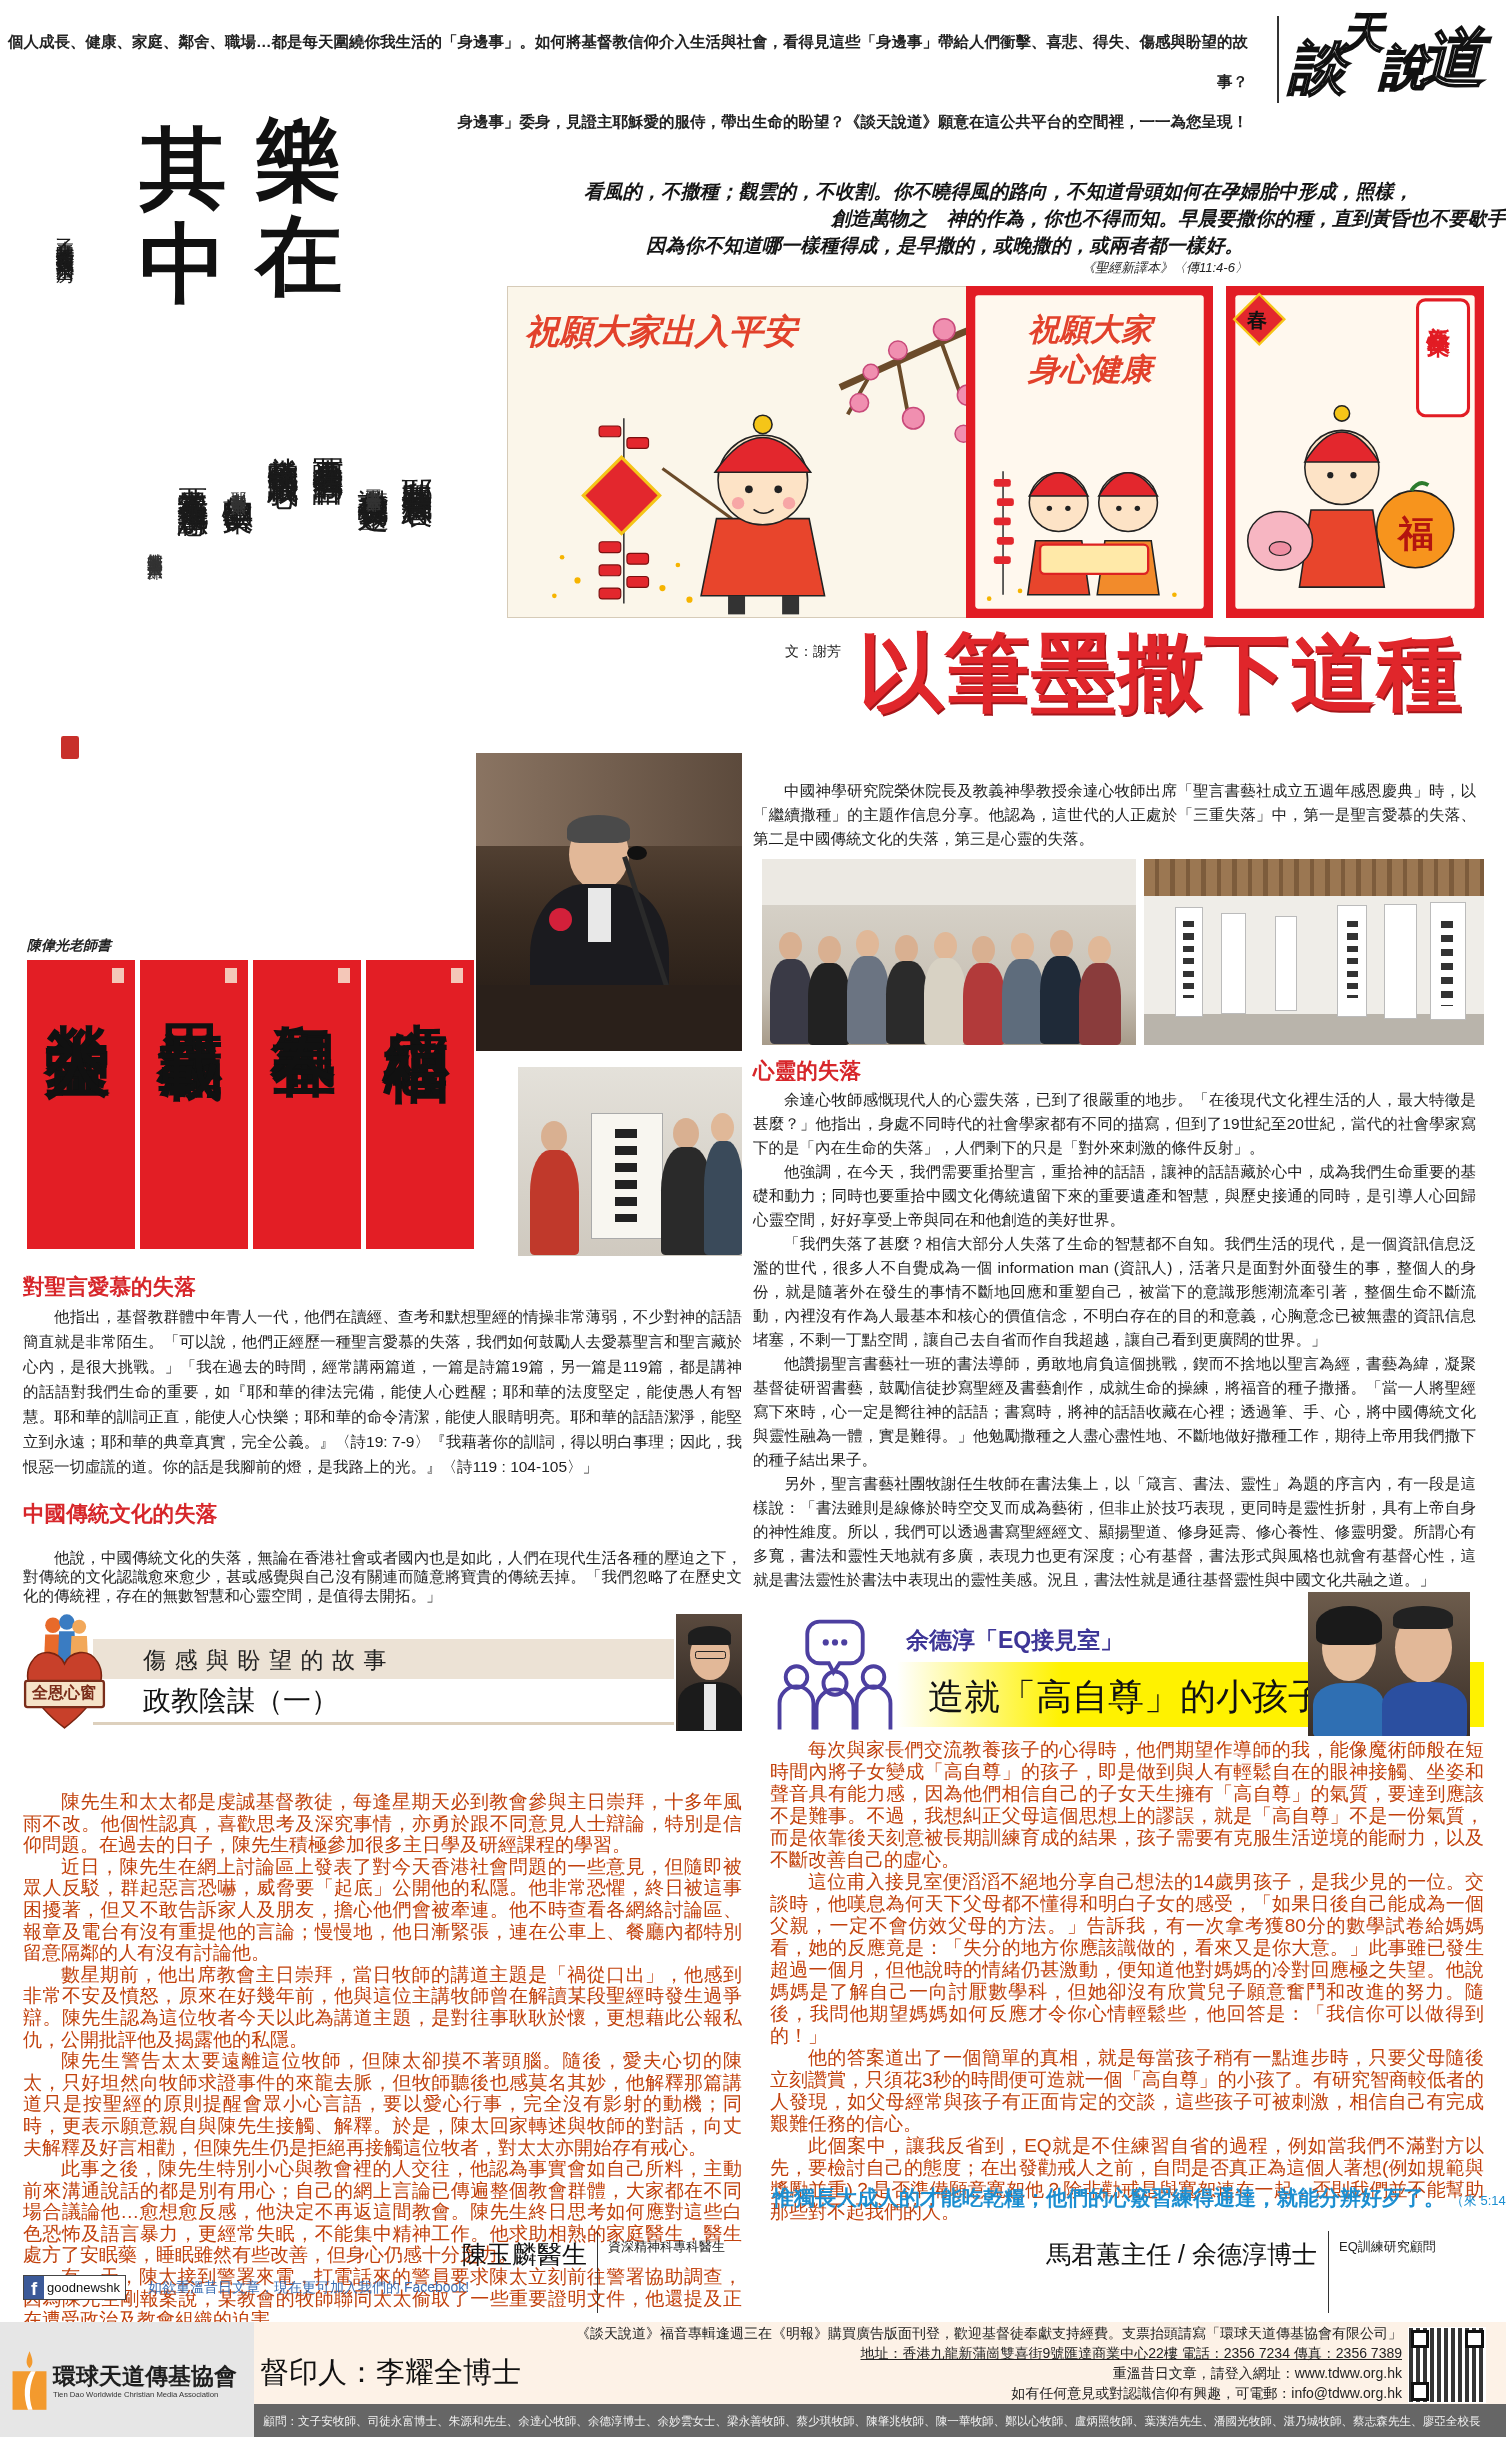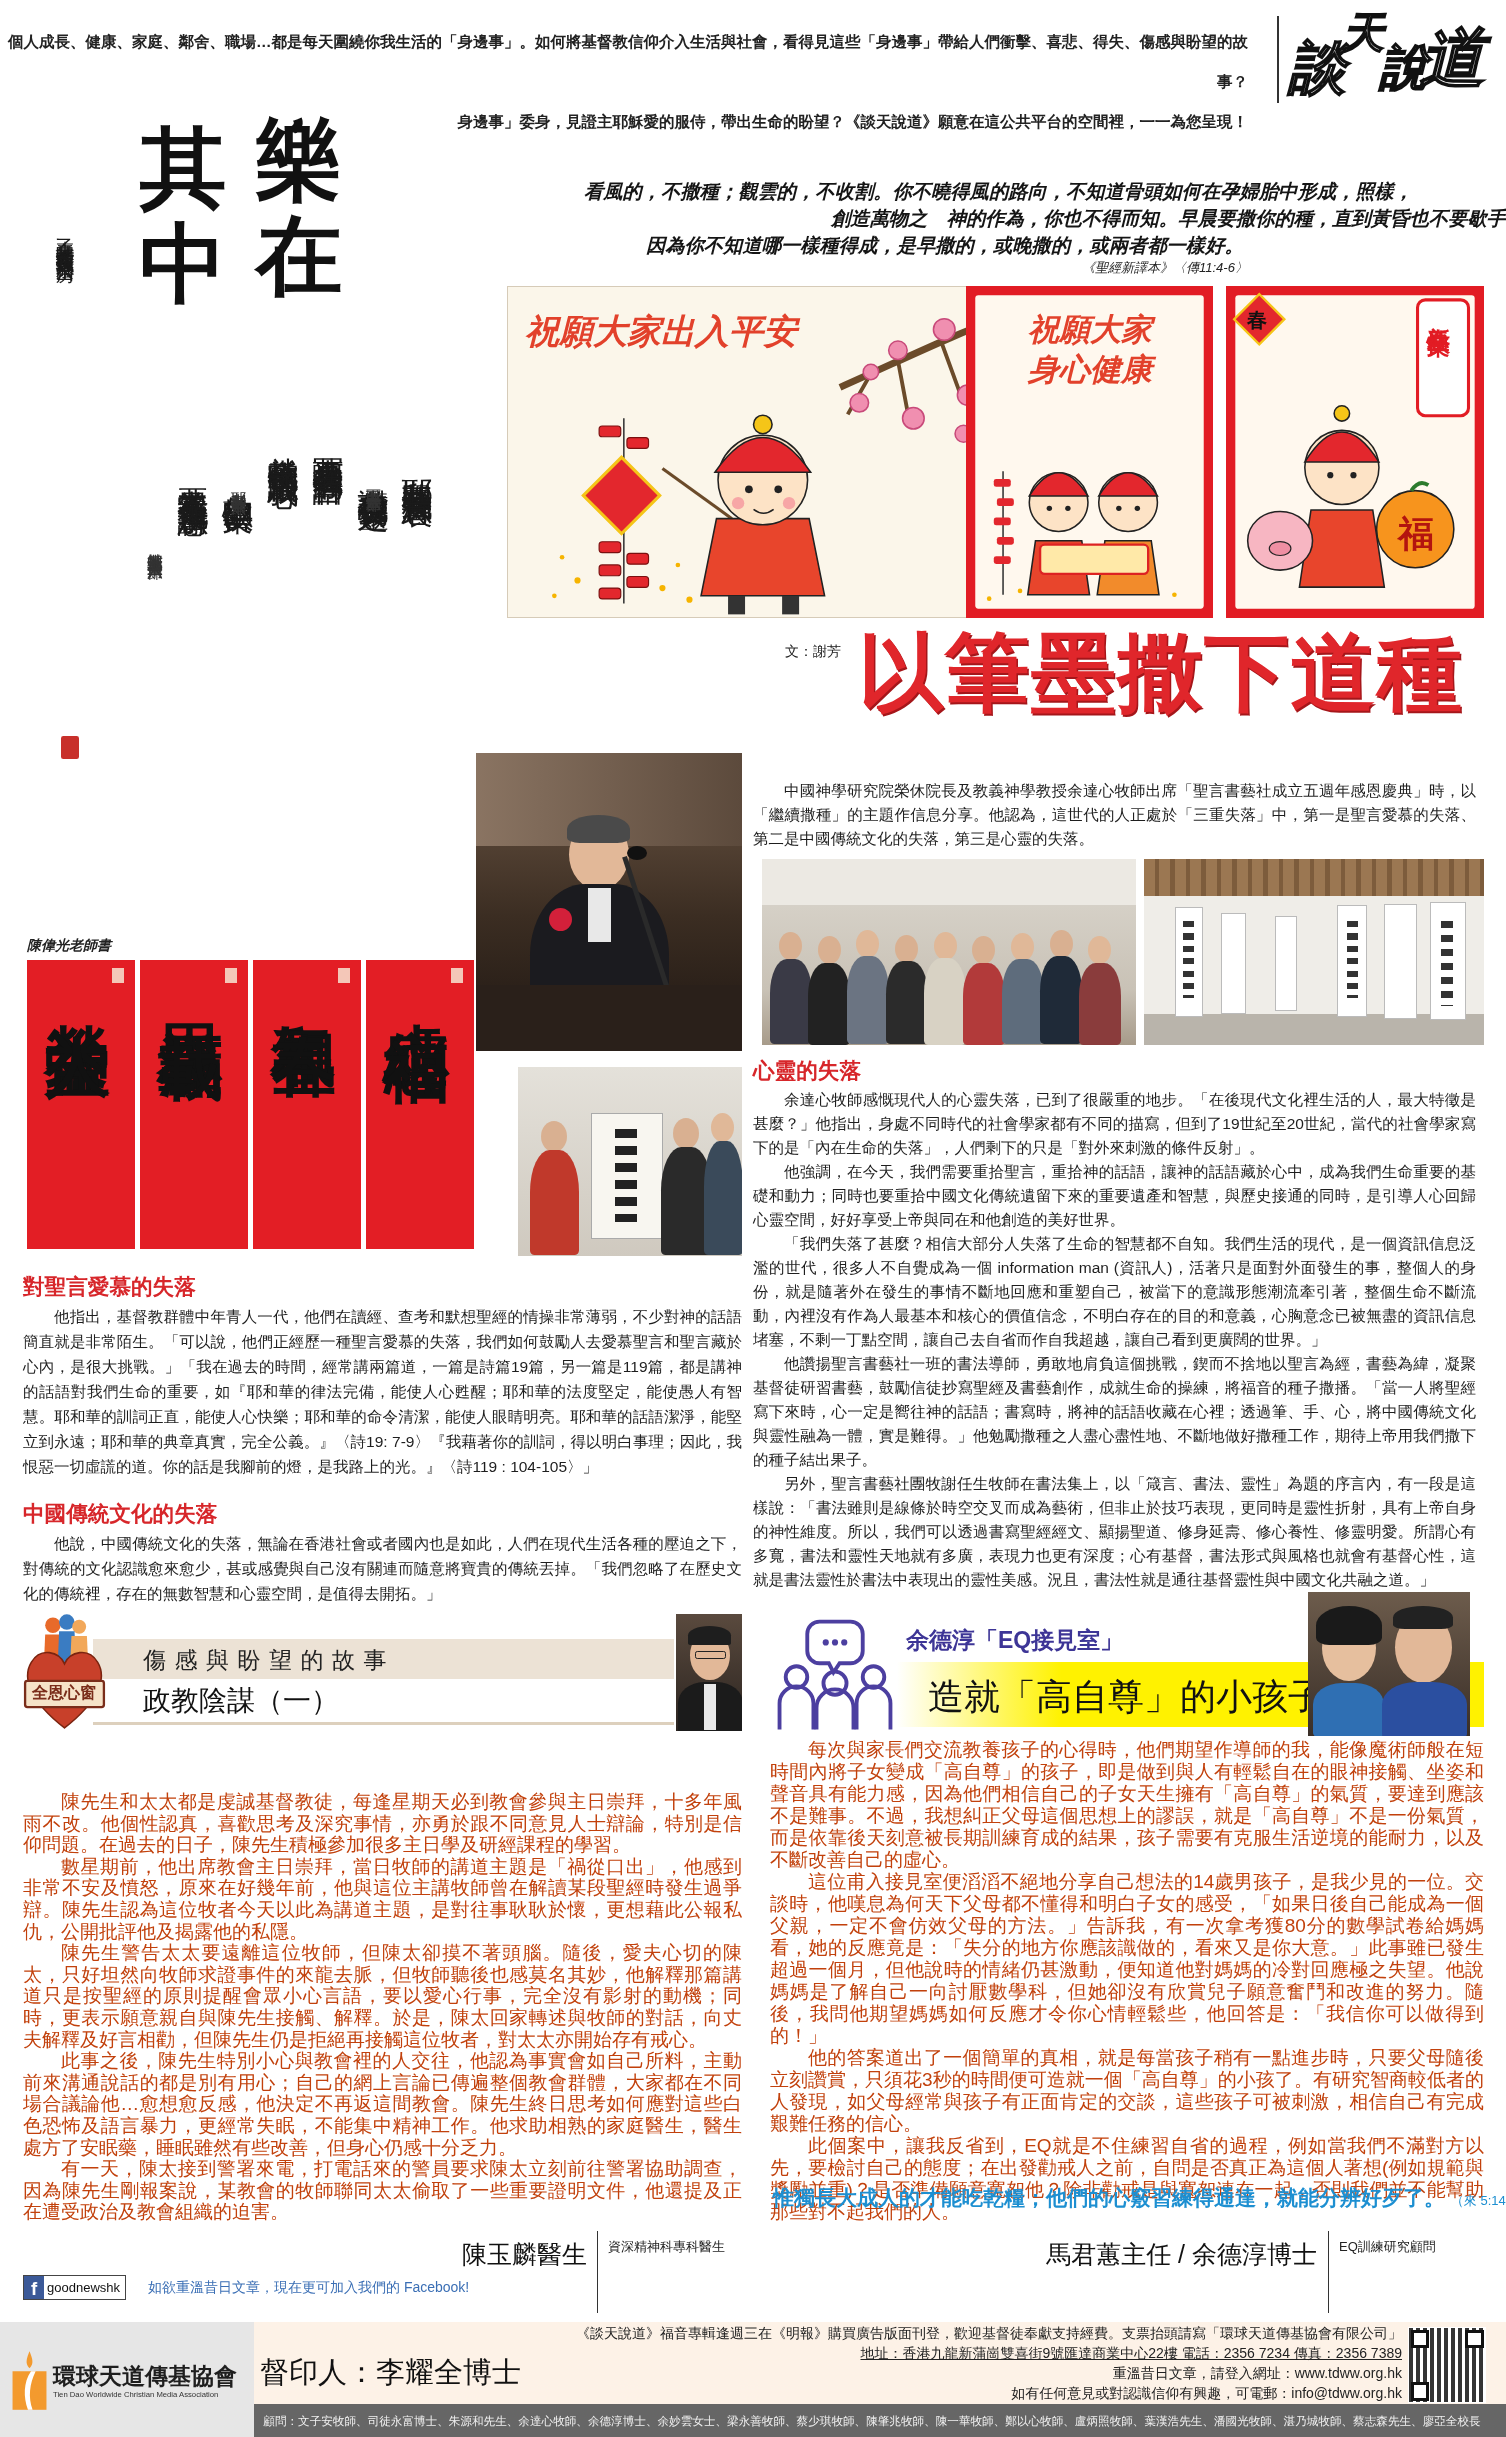--- a/index.html
+++ b/index.html
@@ -292,21 +292,21 @@
     <p class="para">另外，聖言書藝社團牧謝任生牧師在書法集上，以「箴言、書法、靈性」為題的序言內，有一段是這樣說：「書法雖則是線條於時空交叉而成為藝術，但非止於技巧表現，更同時是靈性折射，具有上帝自身的神性維度。所以，我們可以透過書寫聖經經文、顯揚聖道、修身延壽、修心養性、修靈明愛。所謂心有多寬，書法和靈性天地就有多廣，表現力也更有深度；心有基督，書法形式與風格也就會有基督心性，這就是書法靈性於書法中表現出的靈性美感。況且，書法性就是通往基督靈性與中國文化共融之道。」</p>
   </div>
 </div>
 
 <div class="abs" style="left:23px;top:1272px;width:719px;">
   <div class="sec-head">對聖言愛慕的失落</div>
   <div class="body-text" style="margin-top:3.1px;line-height:25px;">
     <p class="para">他指出，基督教群體中年青人一代，他們在讀經、查考和默想聖經的情操非常薄弱，不少對神的話語簡直就是非常陌生。「可以說，他們正經歷一種聖言愛慕的失落，我們如何鼓勵人去愛慕聖言和聖言藏於心內，是很大挑戰。」「我在過去的時間，經常講兩篇道，一篇是詩篇19篇，另一篇是119篇，都是講神的話語對我們生命的重要，如『耶和華的律法完備，能使人心甦醒；耶和華的法度堅定，能使愚人有智慧。耶和華的訓詞正直，能使人心快樂；耶和華的命令清潔，能使人眼睛明亮。耶和華的話語潔淨，能堅立到永遠；耶和華的典章真實，完全公義。』〈詩19: 7-9〉『我藉著你的訓詞，得以明白事理；因此，我恨惡一切虛謊的道。你的話是我腳前的燈，是我路上的光。』〈詩119 : 104-105〉」</p>
   </div>
   <div class="sec-head" style="margin-top:20px;">中國傳統文化的失落</div>
-  <div class="body-text" style="margin-top:3px;line-height:25px;">
+  <div class="body-text" style="margin-top:20px;line-height:19px;">
     <p class="para">他說，中國傳統文化的失落，無論在香港社會或者國內也是如此，人們在現代生活各種的壓迫之下，對傳統的文化認識愈來愈少，甚或感覺與自己沒有關連而隨意將寶貴的傳統丟掉。「我們忽略了在歷史文化的傳統裡，存在的無數智慧和心靈空間，是值得去開拓。」</p>
   </div>
 </div>
 
 <div class="abs" style="left:93px;top:1639px;width:581px;height:40px;background:#ece2d5;"></div>
 <div class="abs" style="left:93px;top:1722px;width:581px;height:3.1px;background:#ddd0bd;"></div>
 <svg class="abs" style="left:21.6px;top:1608px;" width="85" height="124" viewBox="0 0 110 160">
   <circle cx="40" cy="22" r="10" fill="#e86a2a"></circle>
     <circle cx="58" cy="18" r="10" fill="#3a7cc2"></circle>
     <circle cx="74" cy="24" r="9" fill="#f2a85a"></circle>
@@ -322,20 +322,21 @@
 <div class="abs ph" style="left:676px;top:1614px;width:66px;height:117px;background:linear-gradient(180deg,#5a4a3e,#2b2420);">
   <div class="head" style="left:14px;top:17px;width:40px;height:49px;background:#e2b898;"></div>
   <div class="head" style="left:12.4px;top:12.4px;width:43px;height:18.6px;background:#1e1e1e;border-radius:50% 50% 10% 10%;"></div>
   <div class="abs" style="left:18.6px;top:37px;width:31px;height:7.7px;border:1.5px solid #222;border-radius:2.3px;box-sizing:border-box;"></div>
   <div class="torso" style="left:1.5px;top:68px;width:65px;height:54px;background:#1b1b1b;"></div>
   <div class="abs" style="left:28px;top:70px;width:12.4px;height:46px;background:#e9e9e9;"></div>
 </div>
 
 <div class="abs body-small" style="left:23px;top:1751px;width:719px;">
   <p class="para">陳先生和太太都是虔誠基督教徒，每逢星期天必到教會參與主日崇拜，十多年風雨不改。他個性認真，喜歡思考及深究事情，亦勇於跟不同意見人士辯論，特別是信仰問題。在過去的日子，陳先生積極參加很多主日學及研經課程的學習。</p>
+  <p class="para">近日，陳先生在網上討論區上發表了對今天香港社會問題的一些意見，但隨即被眾人反駁，群起惡言恐嚇，威脅要「起底」公開他的私隱。他非常恐懼，終日被這事困擾著，但又不敢告訴家人及朋友，擔心他們會被牽連。他不時查看各網絡討論區、報章及電台有沒有重提他的言論；慢慢地，他日漸緊張，連在公車上、餐廳內都特別留意隔鄰的人有沒有討論他。</p>
   <p class="para">數星期前，他出席教會主日崇拜，當日牧師的講道主題是「禍從口出」，他感到非常不安及憤怒，原來在好幾年前，他與這位主講牧師曾在解讀某段聖經時發生過爭辯。陳先生認為這位牧者今天以此為講道主題，是對往事耿耿於懷，更想藉此公報私仇，公開批評他及揭露他的私隱。</p>
   <p class="para">陳先生警告太太要遠離這位牧師，但陳太卻摸不著頭腦。隨後，愛夫心切的陳太，只好坦然向牧師求證事件的來龍去脈，但牧師聽後也感莫名其妙，他解釋那篇講道只是按聖經的原則提醒會眾小心言語，要以愛心行事，完全沒有影射的動機；同時，更表示願意親自與陳先生接觸、解釋。於是，陳太回家轉述與牧師的對話，向丈夫解釋及好言相勸，但陳先生仍是拒絕再接觸這位牧者，對太太亦開始存有戒心。</p>
   <p class="para">此事之後，陳先生特別小心與教會裡的人交往，他認為事實會如自己所料，主動前來溝通說話的都是別有用心；自己的網上言論已傳遍整個教會群體，大家都在不同場合議論他…愈想愈反感，他決定不再返這間教會。陳先生終日思考如何應對這些白色恐怖及語言暴力，更經常失眠，不能集中精神工作。他求助相熟的家庭醫生，醫生處方了安眠藥，睡眠雖然有些改善，但身心仍感十分乏力。</p>
   <p class="para">有一天，陳太接到警署來電，打電話來的警員要求陳太立刻前往警署協助調查，因為陳先生剛報案說，某教會的牧師聯同太太偷取了一些重要證明文件，他還提及正在遭受政治及教會組織的迫害。</p>
 </div>
 
 <div class="abs" style="left:897px;top:1662px;width:587px;height:65px;background:linear-gradient(90deg,#ffffff 0%,#fff200 28%,#fff200 100%);"></div>
 <svg class="abs" style="left:773px;top:1617px;" width="124" height="114" viewBox="0 0 160 148">
   <g fill="none" stroke="#4c3fa0" stroke-width="5">
     <path d="M60 6 h40 a16 16 0 0 1 16 16 v22 a16 16 0 0 1 -16 16 h-14 l-8 12 l-6 -12 h-12 a16 16 0 0 1 -16 -16 v-22 a16 16 0 0 1 16 -16 z"></path>

